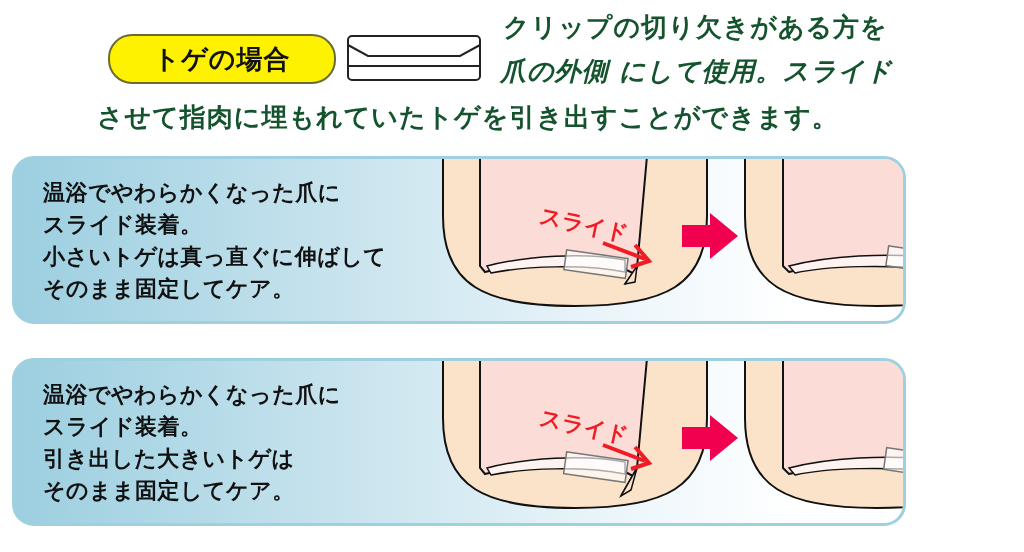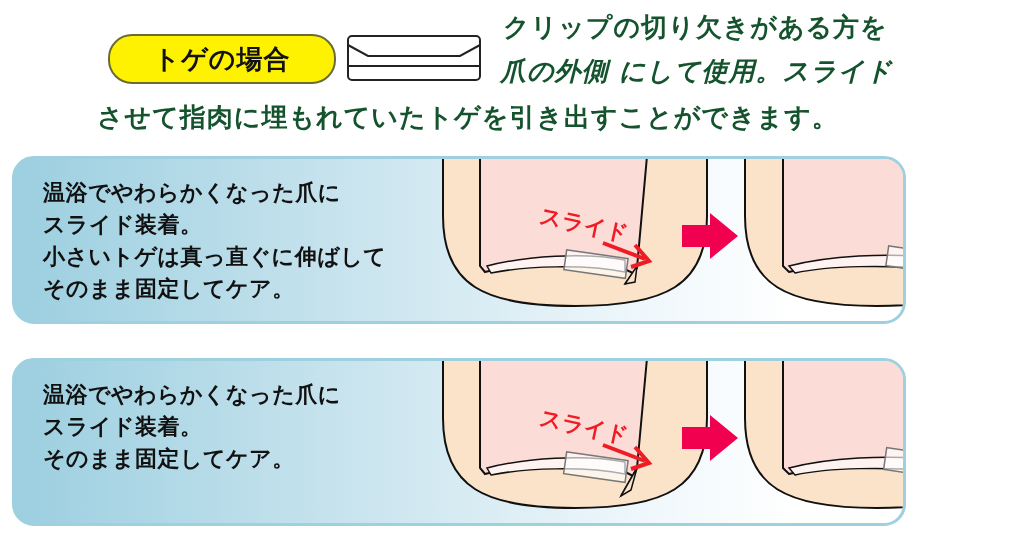--- a/index.html
+++ b/index.html
@@ -90,20 +90,21 @@
     <path d="M62,110 C100,100 160,96 212,102 L212,114 C160,108 100,110 68,117 Z" fill="#fff3f2" stroke="#111" stroke-width="1.5"></path>
     <rect x="160" y="94" width="60" height="20" fill="#fff" fill-opacity="0.65" stroke="#777" stroke-width="1.5" transform="rotate(8 190 104)"></rect>
     <path d="M186,108 C200,100 212,104 222,114" fill="none" stroke="#777" stroke-width="1.5"></path>
   </svg>
 </div>
 
 <div class="panel panel-2">
   <div class="panel-text">
     <div>温浴でやわらかくなった爪に</div>
     <div>スライド装着。</div>
+    <div>引き出した大きいトゲは</div>
     <div>そのまま固定してケア。</div>
   </div>
 
   <svg class="illus illus-before" viewBox="0 0 320 168">
     <path d="M18,0 L18,60 C18,130 60,150 150,150 C240,150 282,130 282,60 L282,0 Z" fill="#fae3c8" stroke="#111" stroke-width="2"></path>
     <path d="M55,0 L55,110 L60,116 C90,108 150,102 185,106 L208,118 L196,138 L212,110 L222,0 Z" fill="#fbdcd6" stroke="#111" stroke-width="2"></path>
     <path d="M62,110 C100,100 160,96 200,104 L200,116 C160,108 100,110 66,117 Z" fill="#fff3f2" stroke="#111" stroke-width="1.5"></path>
     <rect x="140" y="98" width="62" height="22" fill="#fff" fill-opacity="0.65" stroke="#777" stroke-width="1.5" transform="rotate(8 170 108)"></rect>
     <path d="M196,138 L212,110 L206,132 Z" fill="#fae3c8" stroke="#111" stroke-width="1.5"></path>
   </svg>

